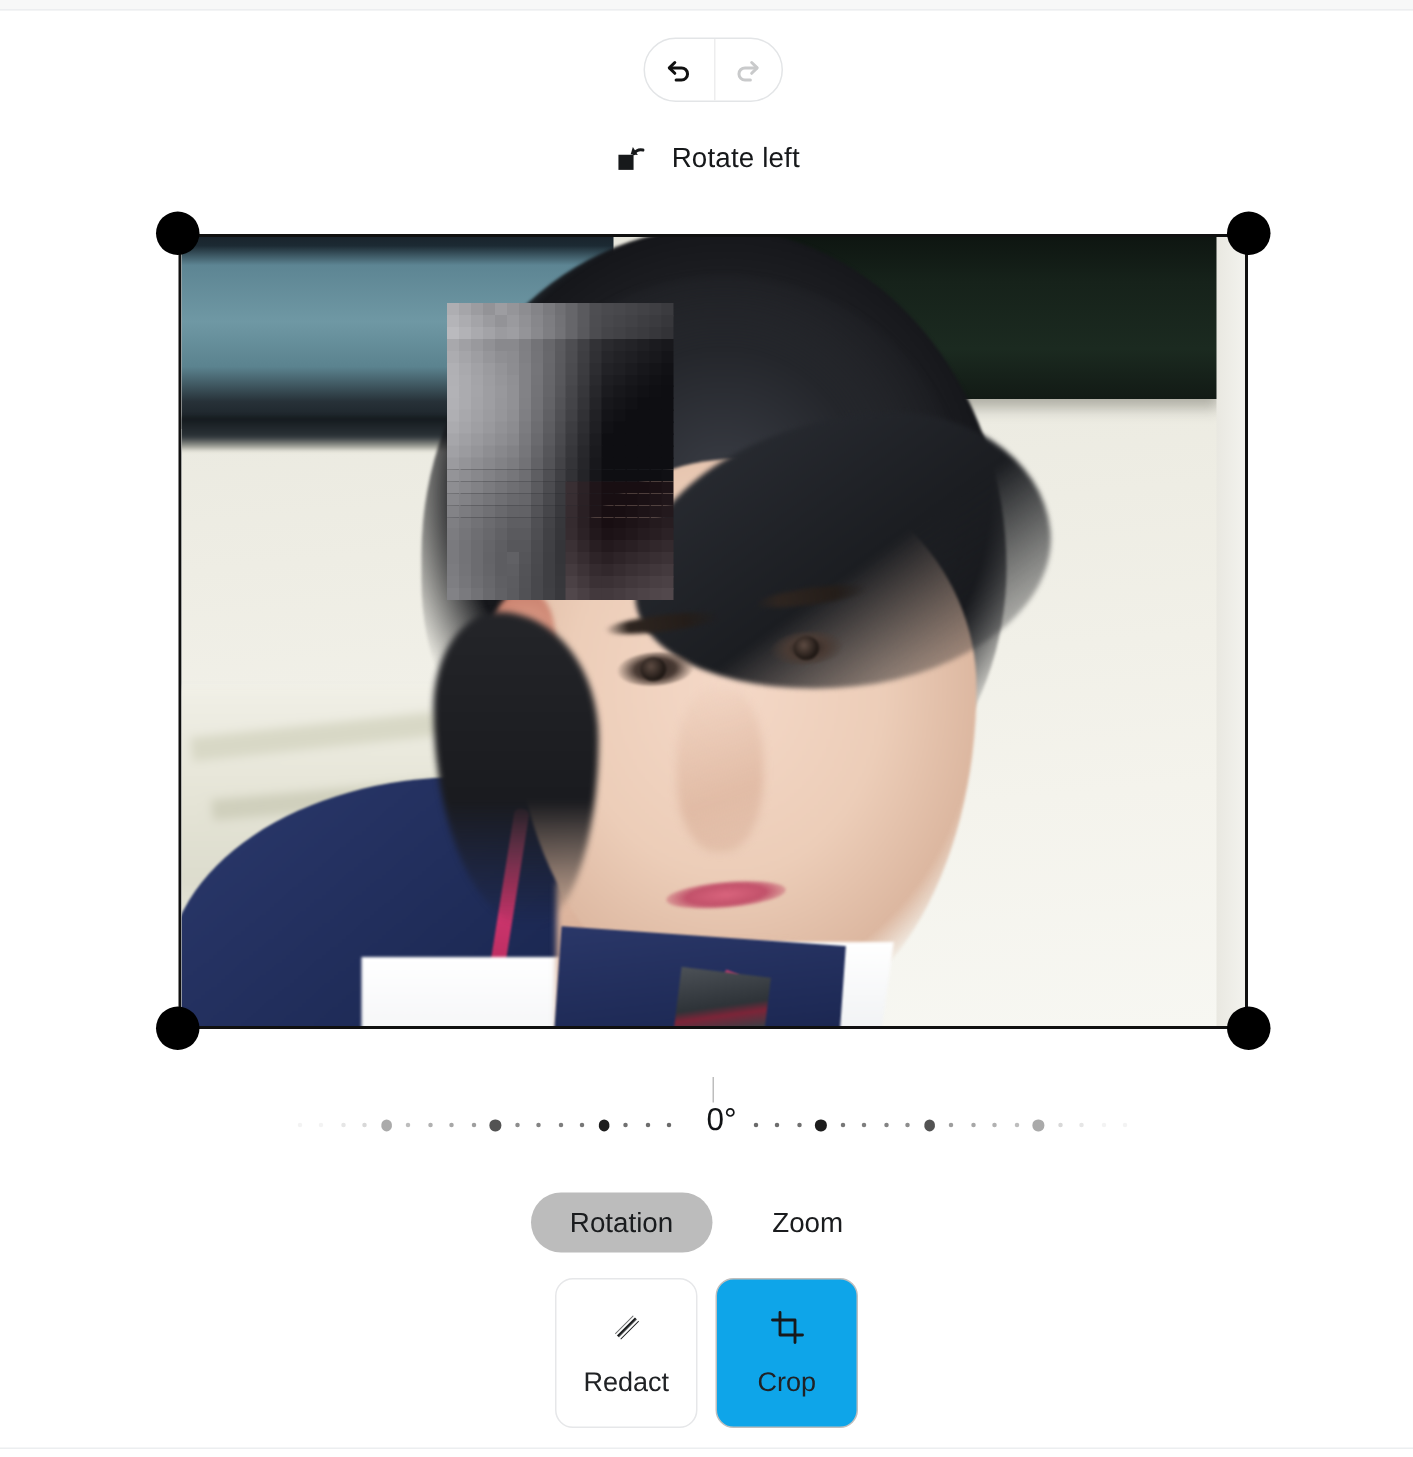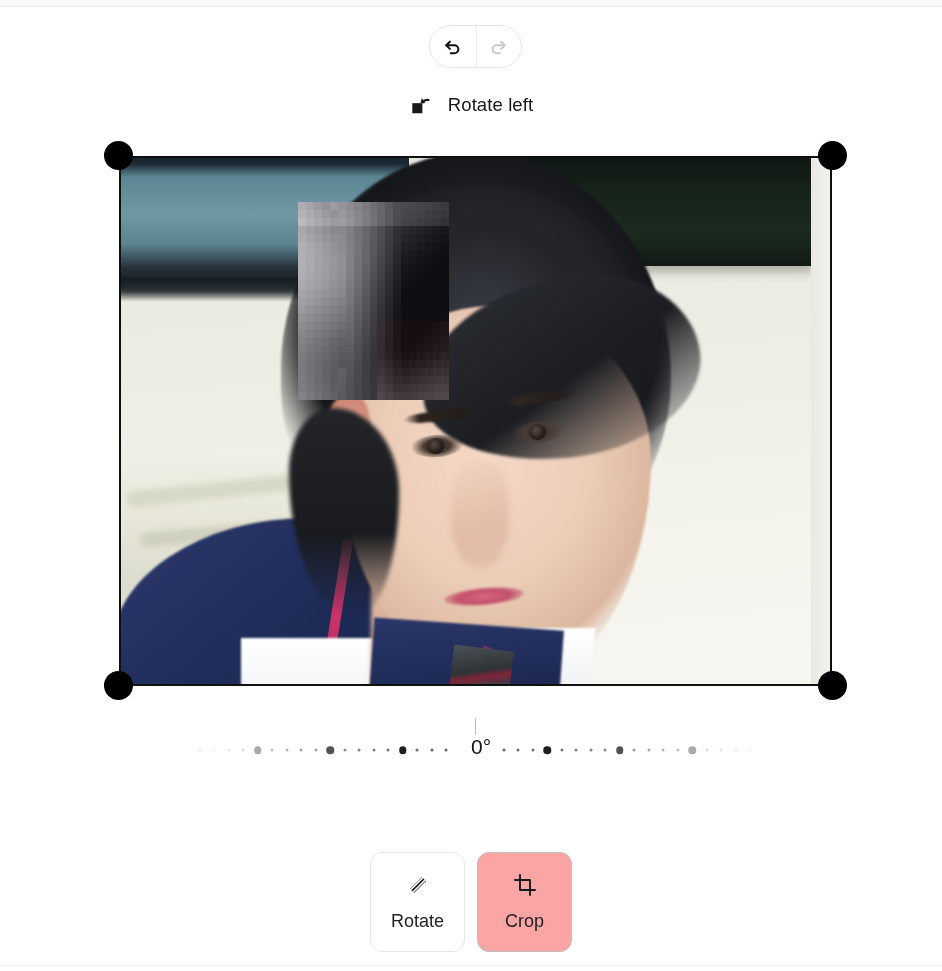--- a/index.html
+++ b/index.html
@@ -389,21 +389,21 @@
     display: flex;
     flex-direction: column;
     align-items: center;
     justify-content: center;
     gap: 13px;
     cursor: pointer;
     background: #ffffff;
     border: 1px solid #e6e7e9;
   }
   .tool-card.active {
-    background: #fca5a5;
+    background: #0ea5e9;
     border-color: #bebebe;
     align-items: center;
   }
   .tool-label {
     font-size: 18px;
     color: #202225;
   }
   .tool-icon { width: 26px; height: 26px; display:flex; align-items:center; justify-content:center; }
 </style>
 </head>
@@ -995,35 +995,39 @@
         <div class="tick" style="width: 3px; height: 3px; left: 491.944px; opacity: 0.27;"></div>
         <div class="tick" style="width: 7.5px; height: 7.5px; left: 506.44px; opacity: 0.35;"></div>
         <div class="tick" style="width: 3px; height: 3px; left: 520.936px; opacity: 0.16;"></div>
         <div class="tick" style="width: 3px; height: 3px; left: 535.432px; opacity: 0.1;"></div>
         <div class="tick" style="width: 3px; height: 3px; left: 549.928px; opacity: 0.05;"></div>
         <div class="tick" style="width: 3px; height: 3px; left: 564.424px; opacity: 0.05;"></div>
       </div>
     <div class="center-value">0°</div>
   </div>
 
+  <div class="mode-row">
+    <button class="mode-pill active">Rotation</button>
+    <button class="mode-pill">Zoom</button>
+  </div>
 
   <div class="tool-row">
 
     <div class="tool-card">
       <span class="tool-icon">
         <svg width="24" height="24" viewBox="0 0 24 24">
           <defs>
             <pattern id="hatch" width="3.2" height="3.2" patternUnits="userSpaceOnUse" patternTransform="rotate(45)">
               <rect width="1.7" height="3.2" fill="#17191b"></rect>
             </pattern>
           </defs>
           <path d="M4 16 L16 4 L20 8 L8 20 Z" fill="url(#hatch)"></path>
         </svg>
       </span>
-      <span class="tool-label">Rotate</span>
+      <span class="tool-label">Redact</span>
     </div>
 
     <div class="tool-card active">
       <span class="tool-icon">
         <svg width="24" height="24" viewBox="0 0 24 24" fill="none">
           <path d="M7 2 V17 H22" stroke="#17191b" stroke-width="1.9" stroke-linecap="round" stroke-linejoin="round"></path>
           <path d="M2 7 H17 V22" stroke="#17191b" stroke-width="1.9" stroke-linecap="round" stroke-linejoin="round"></path>
         </svg>
       </span>
       <span class="tool-label">Crop</span>

